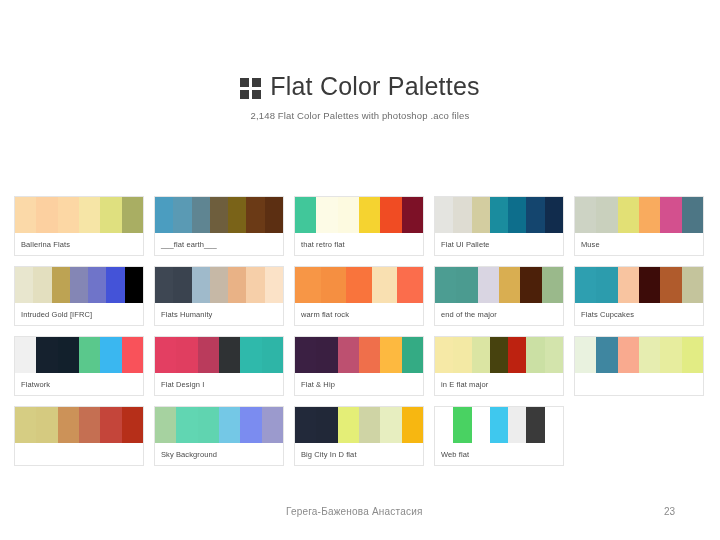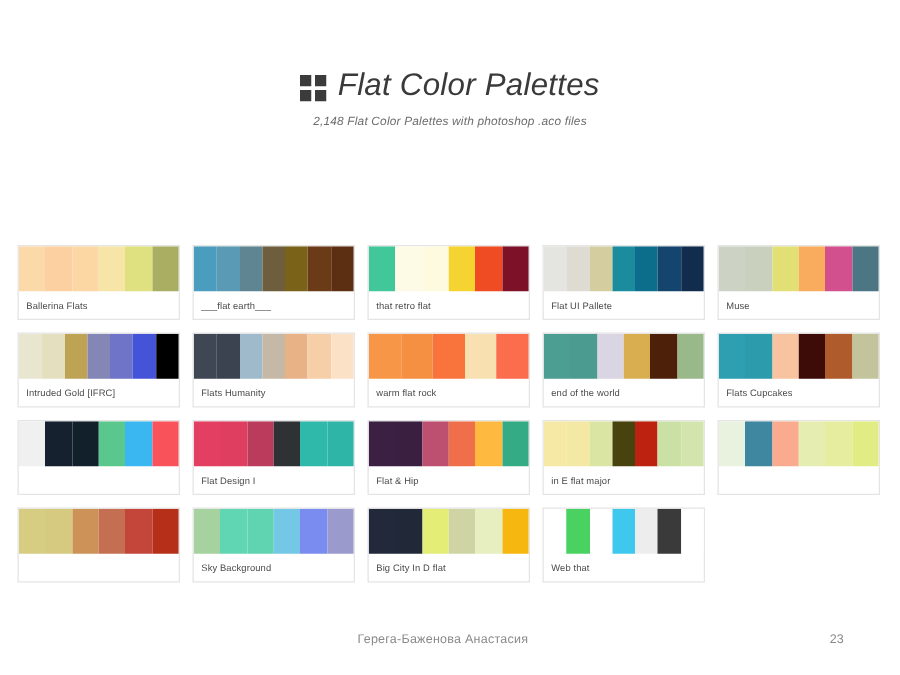--- a/index.html
+++ b/index.html
@@ -11,23 +11,22 @@
     height: 540px;
     background: #ffffff;
     font-family: "Liberation Sans", sans-serif;
     overflow: hidden;
     position: relative;
   }
 
   
   .slide-header {
     width: 100%;
-    padding-top: 56px;
+    padding-top: 74px;
     text-align: center;
-    font-style: italic;
   }
   .brand-row {
     display: flex;
     align-items: center;
     justify-content: center;
     gap: 9px;
   }
   .brand-logo {
     display: grid;
     grid-template-columns: 9px 9px;
@@ -233,21 +232,21 @@
     </div>
     <div class="palette-card">
       <div class="swatch-strip">
         <div class="swatch" style="background: rgb(76, 157, 146);"></div>
         <div class="swatch" style="background: rgb(75, 155, 144);"></div>
         <div class="swatch" style="background: rgb(217, 213, 226);"></div>
         <div class="swatch" style="background: rgb(217, 174, 81);"></div>
         <div class="swatch" style="background: rgb(76, 32, 9);"></div>
         <div class="swatch" style="background: rgb(154, 185, 139);"></div>
       </div>
-      <div class="palette-name">end of the world</div>
+      <div class="palette-name">end of the major</div>
     </div>
     <div class="palette-card">
       <div class="swatch-strip">
         <div class="swatch" style="background: rgb(46, 159, 176);"></div>
         <div class="swatch" style="background: rgb(44, 156, 173);"></div>
         <div class="swatch" style="background: rgb(248, 196, 160);"></div>
         <div class="swatch" style="background: rgb(61, 12, 9);"></div>
         <div class="swatch" style="background: rgb(176, 91, 44);"></div>
         <div class="swatch" style="background: rgb(196, 196, 156);"></div>
       </div>
@@ -255,20 +254,21 @@
     </div>
     <div class="palette-card">
       <div class="swatch-strip">
         <div class="swatch" style="background: rgb(240, 240, 240);"></div>
         <div class="swatch" style="background: rgb(21, 33, 46);"></div>
         <div class="swatch" style="background: rgb(18, 32, 44);"></div>
         <div class="swatch" style="background: rgb(90, 200, 140);"></div>
         <div class="swatch" style="background: rgb(58, 183, 240);"></div>
         <div class="swatch" style="background: rgb(249, 82, 90);"></div>
       </div>
+      <div class="palette-name">Flatwork</div>
     </div>
     <div class="palette-card">
       <div class="swatch-strip">
         <div class="swatch" style="background: rgb(227, 63, 98);"></div>
         <div class="swatch" style="background: rgb(224, 62, 96);"></div>
         <div class="swatch" style="background: rgb(186, 59, 92);"></div>
         <div class="swatch" style="background: rgb(47, 50, 52);"></div>
         <div class="swatch" style="background: rgb(47, 185, 171);"></div>
         <div class="swatch" style="background: rgb(46, 181, 167);"></div>
       </div>
@@ -342,20 +342,20 @@
     <div class="palette-card">
       <div class="swatch-strip">
         <div class="swatch" style="background: rgb(255, 255, 255);"></div>
         <div class="swatch" style="background: rgb(73, 210, 98);"></div>
         <div class="swatch" style="background: rgb(255, 255, 255);"></div>
         <div class="swatch" style="background: rgb(63, 200, 238);"></div>
         <div class="swatch" style="background: rgb(237, 237, 237);"></div>
         <div class="swatch" style="background: rgb(58, 58, 58);"></div>
         <div class="swatch" style="background: rgb(255, 255, 255);"></div>
       </div>
-      <div class="palette-name">Web that</div>
+      <div class="palette-name">Web flat</div>
     </div>
   </div>
 
 <div class="slide-footer">
   <span class="footer-author">Герега-Баженова Анастасия</span>
   <span class="footer-page">23</span>
 </div>
 
 </body></html>

